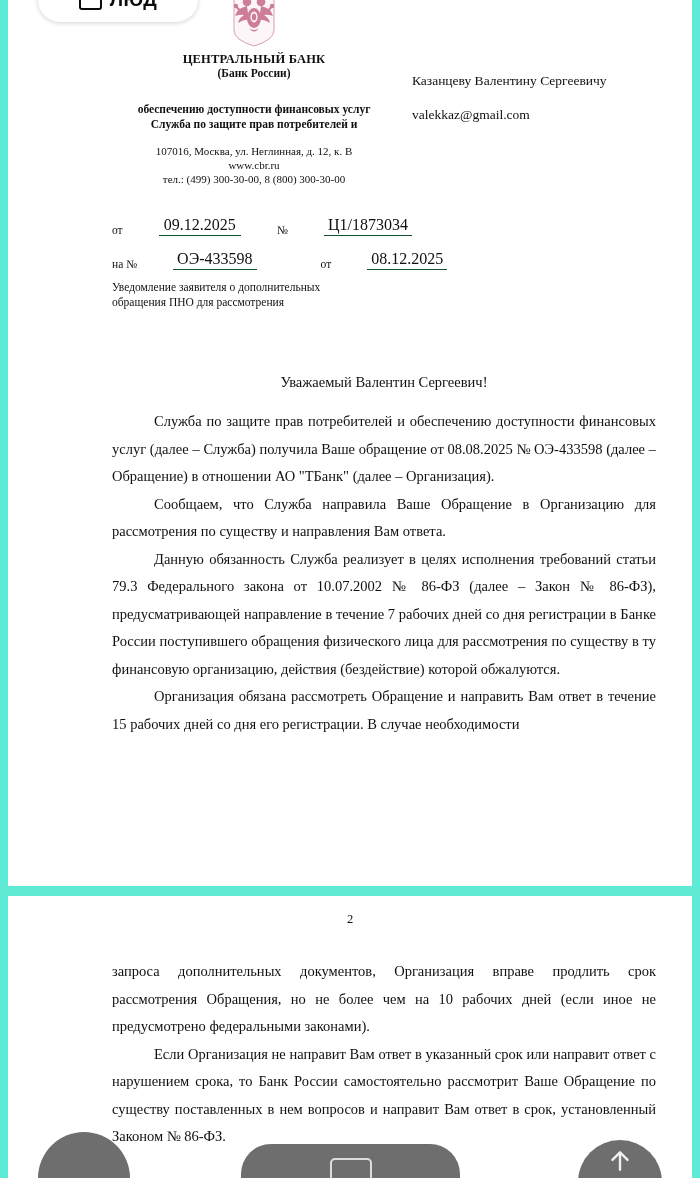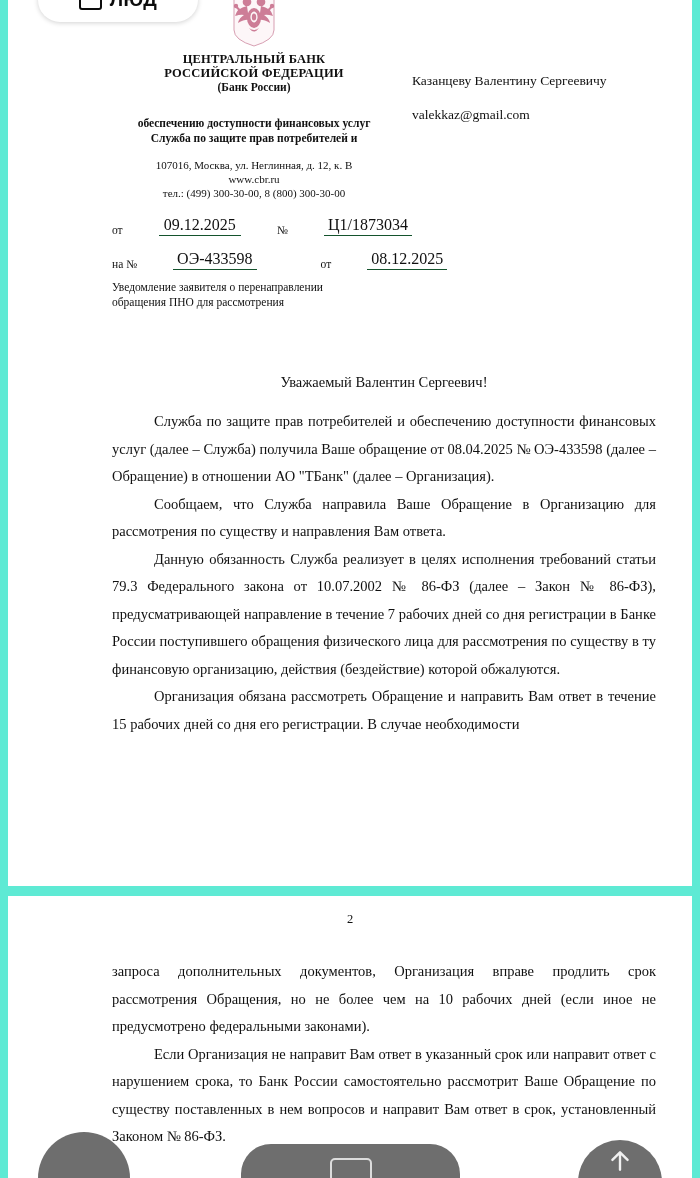--- a/index.html
+++ b/index.html
@@ -299,21 +299,20 @@
               <path d="M37 24 l5 -5 l-1.5 -1.5 l-5 5 z"></path>
               <circle cx="5" cy="18" r="2.2"></circle>
               <circle cx="41" cy="18" r="2.2"></circle>
               <path d="M18 40 q5 4 10 0 q-5 7 -10 0 z"></path>
               <ellipse cx="23" cy="29" rx="3.6" ry="5.4" fill="#fdf6f8"></ellipse>
               <ellipse cx="23" cy="29" rx="2.2" ry="3.6"></ellipse>
             </g>
           </svg>
         </div>
         <div class="org-name">ЦЕНТРАЛЬНЫЙ БАНК</div>
-        <div class="org-name">РОССИЙСКОЙ ФЕДЕРАЦИИ</div>
         <div class="org-sub">(Банк России)</div>
 
         <div class="dept">
           <div>обеспечению доступности финансовых услуг</div>
           <div>Служба по защите прав потребителей и</div>
         </div>
 
         <div class="addr">
           <div>107016, Москва, ул. Неглинная, д. 12, к. В</div>
           <div>www.cbr.ru</div>
@@ -336,28 +335,28 @@
         <div class="ref-row">
           <span class="ref-label">на №</span>
           <span class="ref-val w-in">ОЭ-433598</span>
           <span class="ref-gap"></span>
           <span class="ref-label">от</span>
           <span class="ref-val w-date2">08.12.2025</span>
         </div>
       </div>
 
       <div class="subject">
-        <div>Уведомление заявителя о перенаправлении</div>
+        <div>Уведомление заявителя о дополнительных</div>
         <div>обращения ПНО для рассмотрения</div>
       </div>
 
       <div class="salutation">Уважаемый Валентин Сергеевич!</div>
 
       <div class="body-text">
-        <p>Служба по защите прав потребителей и обеспечению доступности финансовых услуг (далее – Служба) получила Ваше обращение от 08.04.2025 № ОЭ-433598 (далее – Обращение) в отношении АО "ТБанк" (далее – Организация).</p>
+        <p>Служба по защите прав потребителей и обеспечению доступности финансовых услуг (далее – Служба) получила Ваше обращение от 08.08.2025 № ОЭ-433598 (далее – Обращение) в отношении АО "ТБанк" (далее – Организация).</p>
         <p>Сообщаем, что Служба направила Ваше Обращение в Организацию для рассмотрения по существу и направления Вам ответа.</p>
         <p>Данную обязанность Служба реализует в целях исполнения требований статьи 79.3 Федерального закона от 10.07.2002 № 86-ФЗ (далее – Закон № 86-ФЗ), предусматривающей направление в течение 7 рабочих дней со дня регистрации в Банке России поступившего обращения физического лица для рассмотрения по существу в ту финансовую организацию, действия (бездействие) которой обжалуются.</p>
         <p>Организация обязана рассмотреть Обращение и направить Вам ответ в течение 15 рабочих дней со дня его регистрации. В случае необходимости</p>
       </div>
 
     </div>
   </div>
 
   <div class="page page-two">
     <div class="page-inner">

